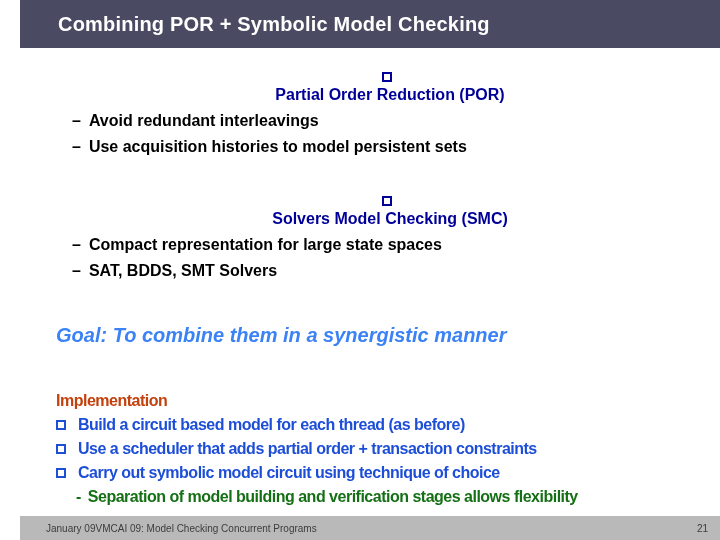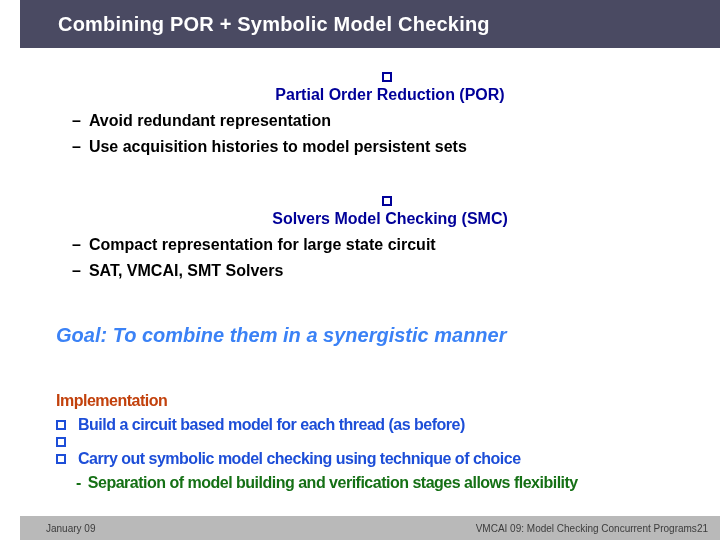--- a/index.html
+++ b/index.html
@@ -108,79 +108,80 @@
     bottom: 0;
     width: 720px;
     height: 24px;
     background: #b9b9b9;
     display: flex;
     align-items: center;
     font-size: 10px;
     color: #3c3c3c;
   }
   .footer .left   { padding-left: 26px; white-space: nowrap; }
-  .footer .center { flex: 1; text-align: right; white-space: nowrap; }
+  .footer .center { flex: 1; text-align: left; white-space: nowrap; }
   .footer .right  { padding-right: 32px; white-space: nowrap; }
 </style>
 </head>
 <body>
 
 <div class="slide">
 
   <div class="header">
     <div class="title">Combining POR + Symbolic Model Checking</div>
   </div>
 
   <div class="content">
 
     <div>
       <div class="bullet-line blue">
         <span class="sq"></span>
         <span>Partial Order Reduction (POR)</span>
       </div>
       <div class="sub-line">
         <span class="dash">–</span>
-        <span>Avoid redundant representation</span>
+        <span>Avoid redundant interleavings</span>
       </div>
       <div class="sub-line">
         <span class="dash">–</span>
         <span>Use acquisition histories to model persistent sets</span>
       </div>
     </div>
 
     <div class="section-2">
       <div class="bullet-line blue">
         <span class="sq"></span>
         <span>Solvers Model Checking (SMC)</span>
       </div>
       <div class="sub-line">
         <span class="dash">–</span>
-        <span>Compact representation for large state circuit</span>
+        <span>Compact representation for large state spaces</span>
       </div>
       <div class="sub-line">
         <span class="dash">–</span>
-        <span>SAT, VMCAI, SMT Solvers</span>
+        <span>SAT, BDDS, SMT Solvers</span>
       </div>
     </div>
 
     <div class="goal-line">Goal: To combine them in a synergistic manner</div>
 
     <div class="impl">
       <div class="impl-heading">Implementation</div>
 
       <div class="bullet-line">
         <span class="sq"></span>
         <span>Build a circuit based model for each thread (as before)</span>
       </div>
       <div class="bullet-line">
         <span class="sq"></span>
+        <span>Use a scheduler that adds partial order + transaction constraints</span>
       </div>
       <div class="bullet-line">
         <span class="sq"></span>
-        <span>Carry out symbolic model checking using technique of choice</span>
+        <span>Carry out symbolic model circuit using technique of choice</span>
       </div>
 
       <div class="note-line">
         <span class="dash">-</span>
         <span>Separation of model building and verification stages allows flexibility</span>
       </div>
     </div>
 
   </div>
 

